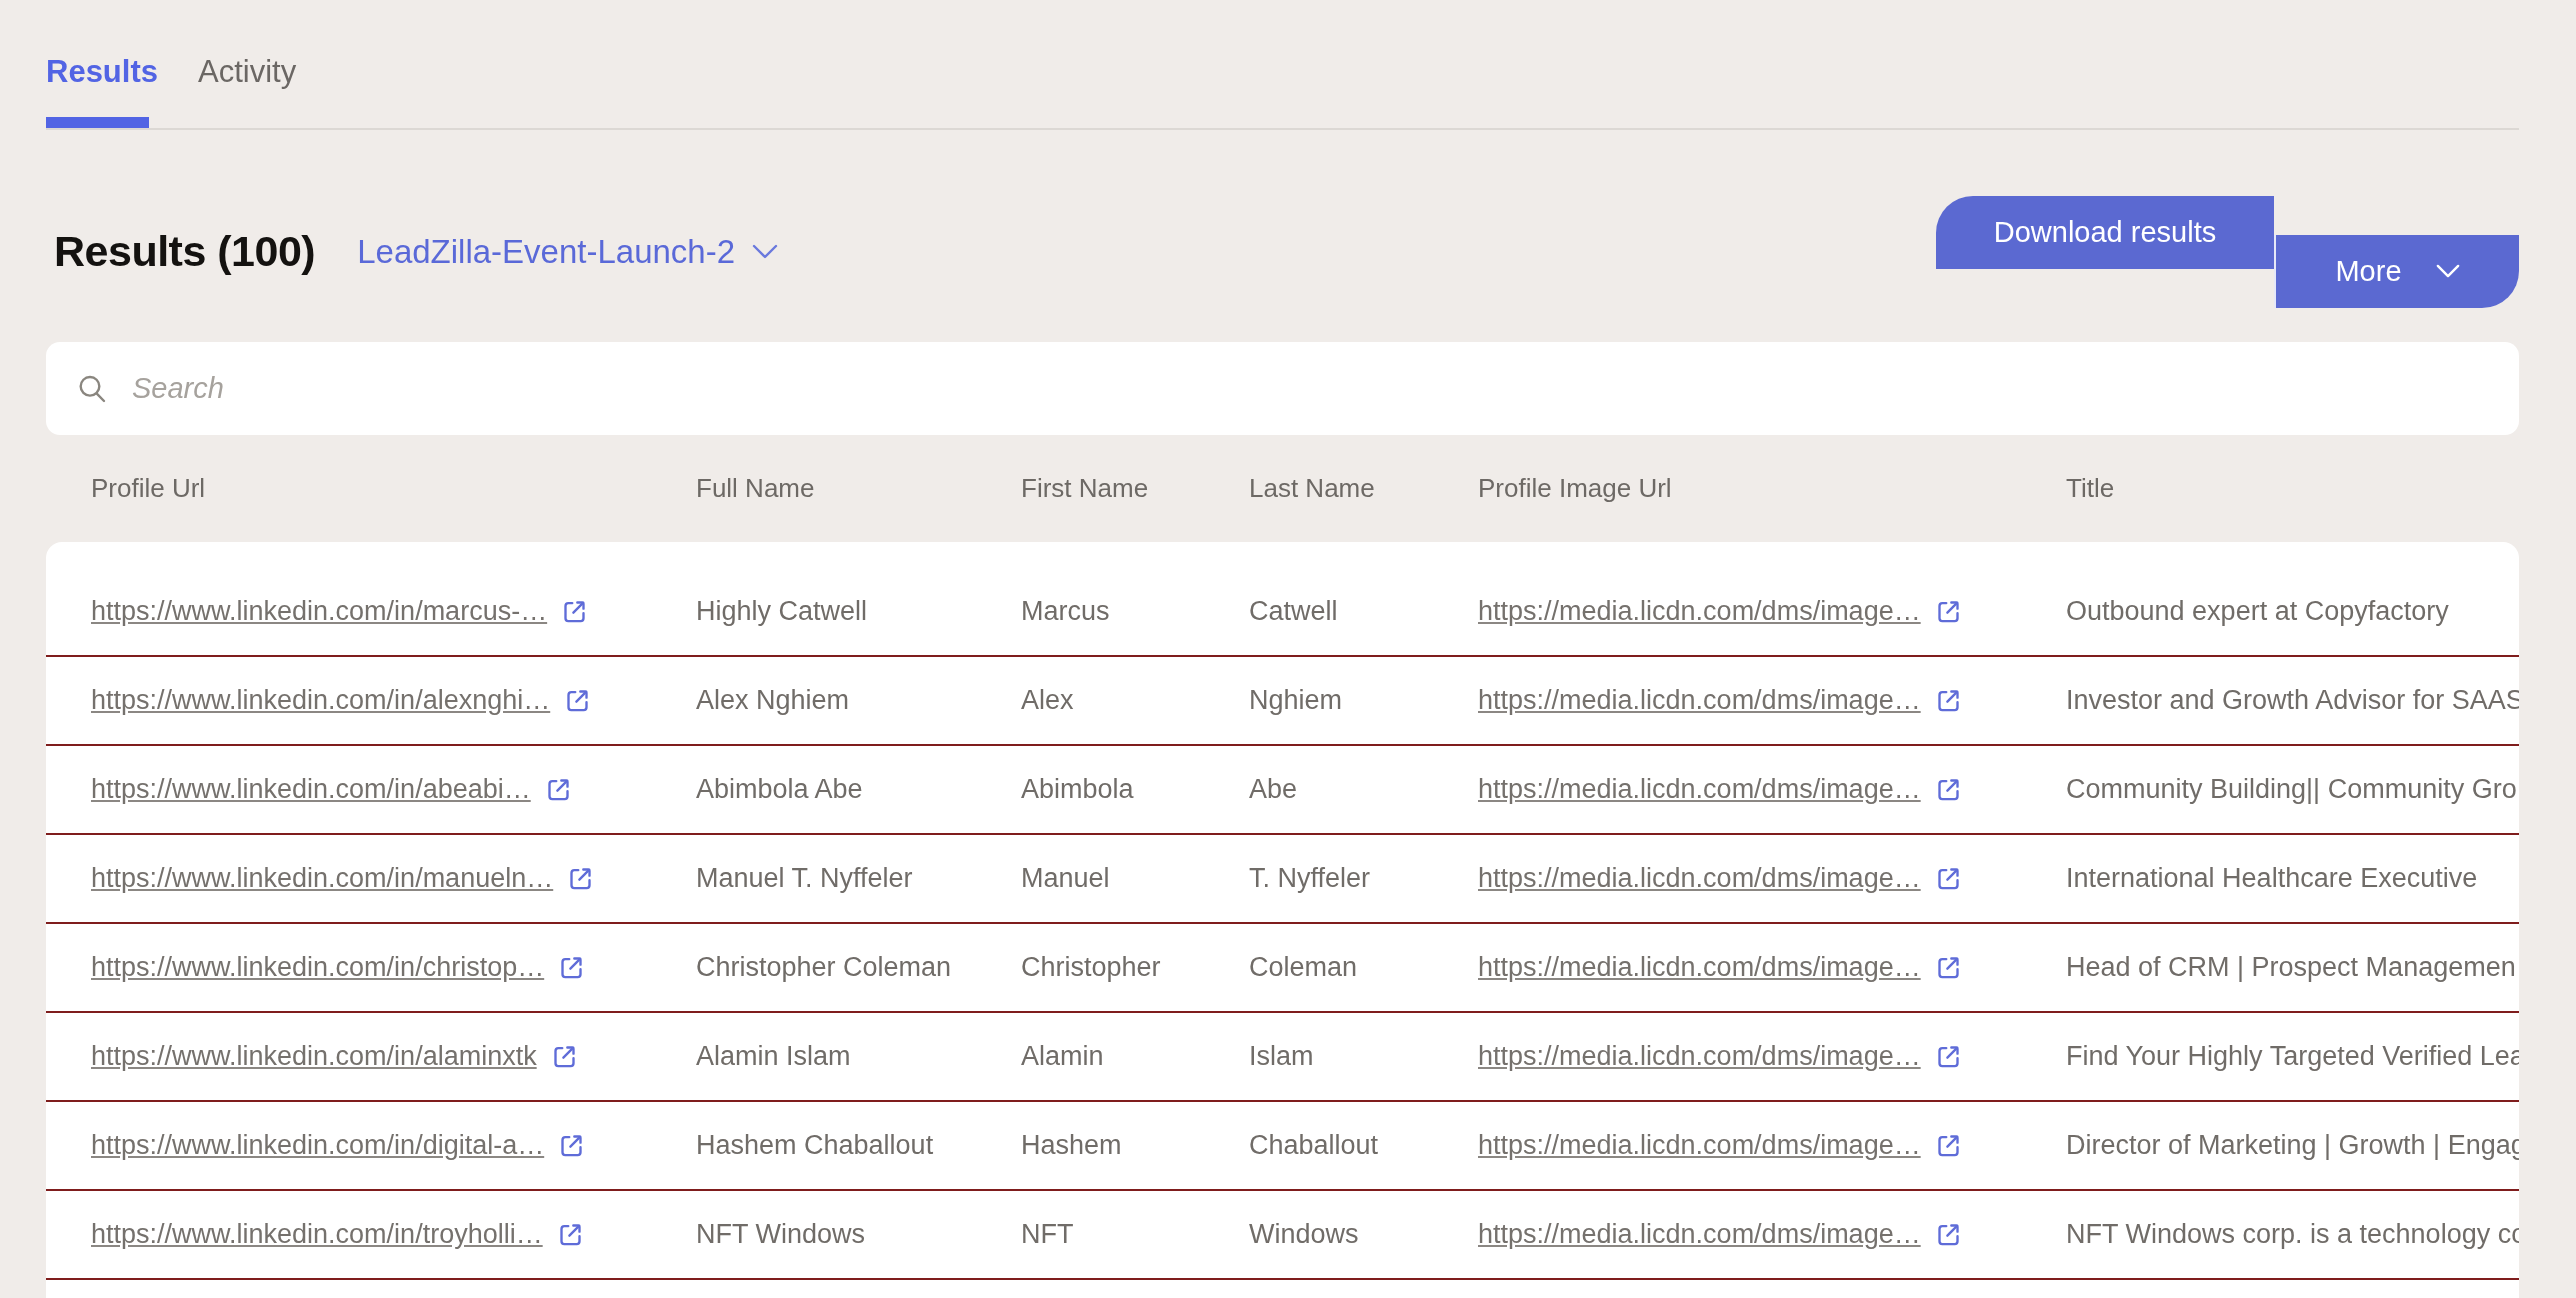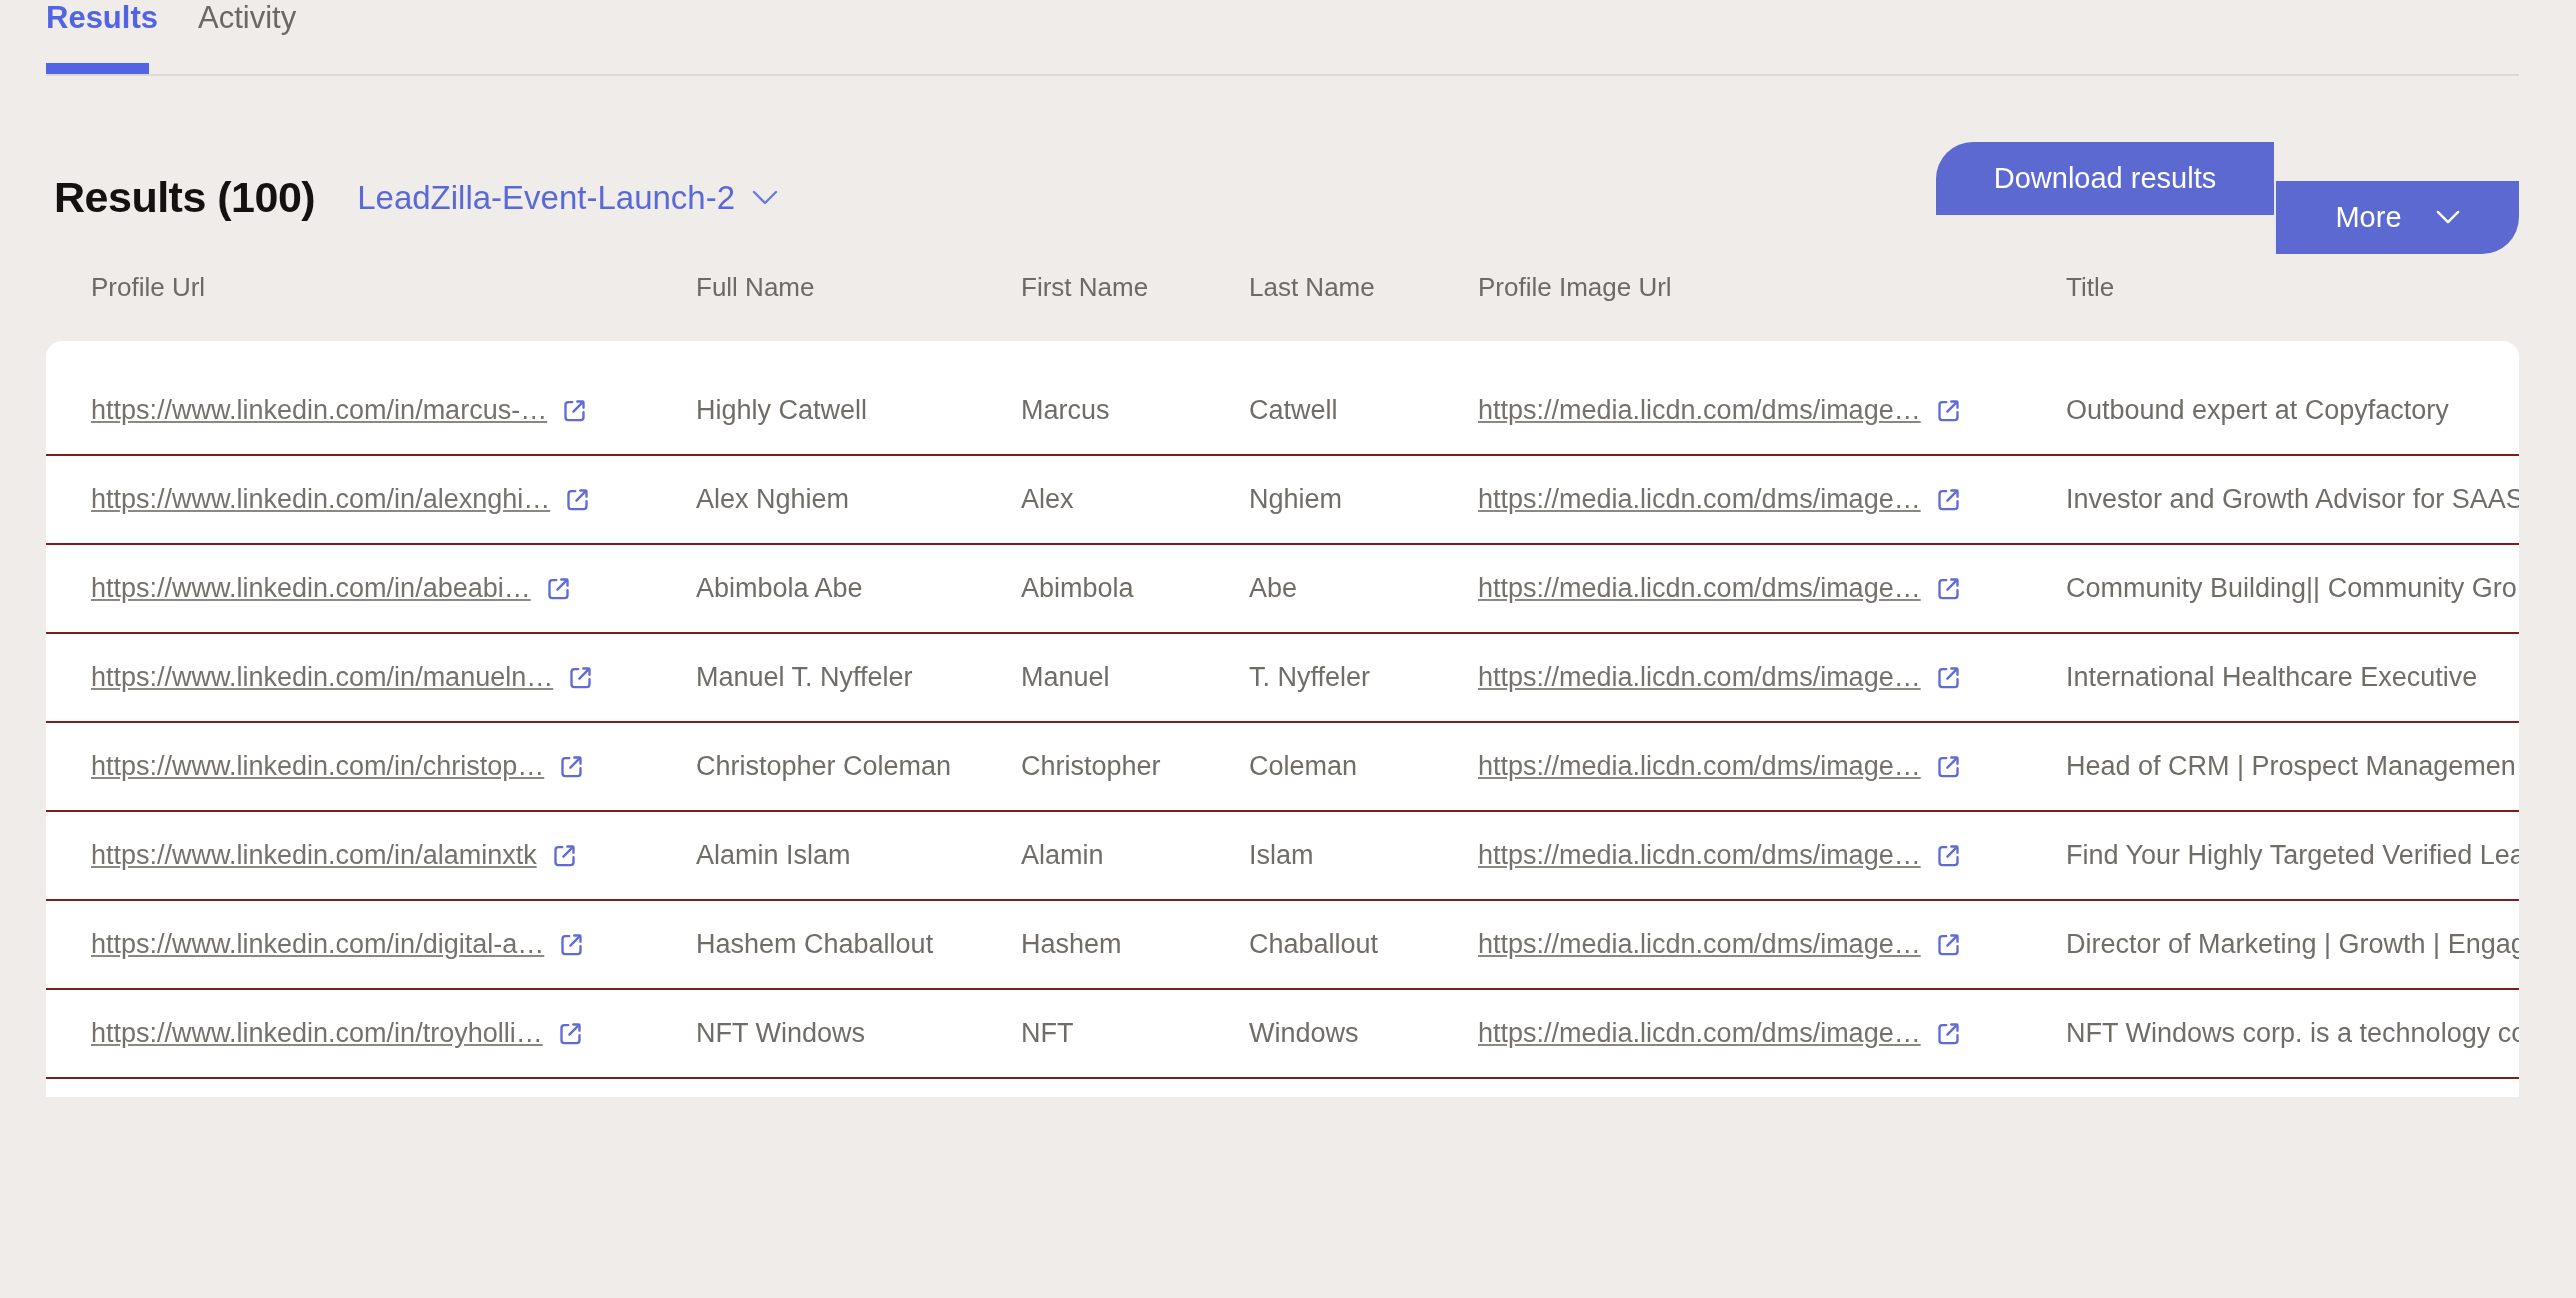--- a/index.html
+++ b/index.html
@@ -6,21 +6,21 @@
   body {
     width: 2576px; height: 1299px;
     background: #f0ece9;
     font-family: "Liberation Sans", sans-serif;
     overflow: hidden;
     position: relative;
   }
   .content { margin: 0 58px 0 46px; width: 2473px; }
 
   
-  .tabs-bar { }
+  .tabs-bar { padding-top: 54px; }
   .tab-labels { display: flex; gap: 40px; align-items: baseline; }
   .tab { font-size: 31px; cursor: pointer; }
   .tab.active { color: #5264e4; font-weight: 700; }
   .tab.inactive { color: #6b6764; font-weight: 400; }
   .tabs-underline { width: 103px; height: 11px; background: #5264e4; margin-top: 27px; }
   .tabs-divider { height: 2px; background: #dcd8d4; }
 
   
   .heading-row { margin-top: 85px; display: flex; justify-content: space-between; align-items: center; height: 73px; }
   .heading-left { display: flex; align-items: center; }
@@ -88,20 +88,29 @@
         <span>More</span>
         <span style="display:inline-flex;">
           <svg width="24" height="14" viewBox="0 0 26 15" fill="none" stroke="#ffffff" stroke-width="2.6" stroke-linecap="round" stroke-linejoin="round">
               <path d="M2 2l11 11L24 2"></path>
             </svg>
         </span>
       </button>
     </div>
   </div>
 
+  <div class="search-bar">
+    <span style="display:inline-flex;">
+      <svg width="32" height="32" viewBox="0 0 24 24" fill="none" stroke="#8a867f" stroke-width="1.8" stroke-linecap="round">
+          <circle cx="10.5" cy="10" r="7"></circle>
+          <path d="M15.6 15.5L21 21"></path>
+        </svg>
+    </span>
+    <input class="search-input" type="text" placeholder="Search" style="">
+  </div>
 
   <div class="table-head grid-cols" id="table-head">
       <span>Profile Url</span>
       <span>Full Name</span>
       <span>First Name</span>
       <span>Last Name</span>
       <span>Profile Image Url</span>
       <span>Title</span>
     </div>
 

